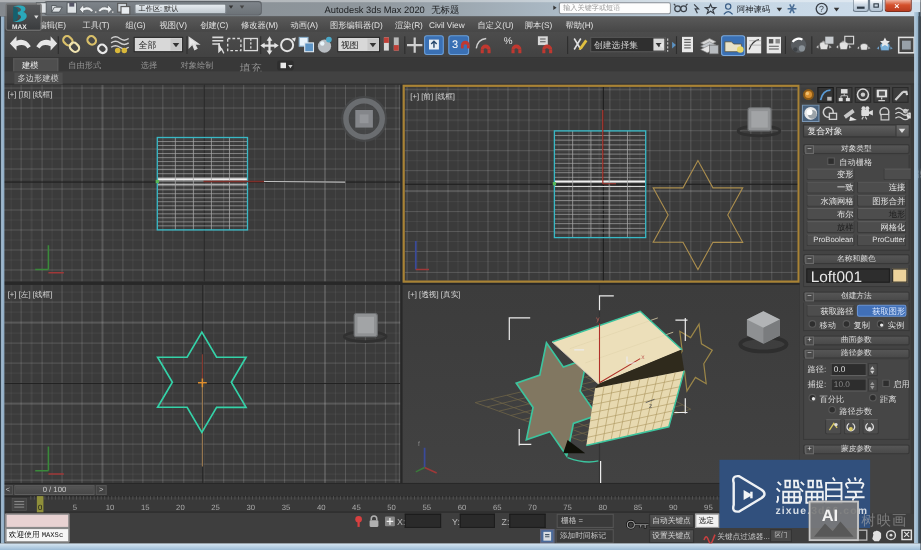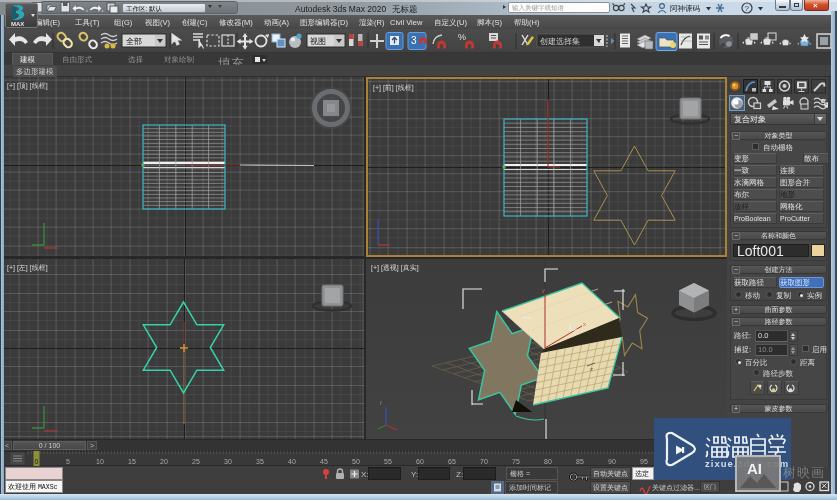--- a/index.html
+++ b/index.html
@@ -11,21 +11,21 @@
 background-image:
  repeating-linear-gradient(to right, rgba(255,255,255,0.10) 0 1px, transparent 1px 18.4px),
  repeating-linear-gradient(to bottom, rgba(255,255,255,0.10) 0 1px, transparent 1px 18.4px),
  repeating-linear-gradient(to right, rgba(255,255,255,0.05) 0 1px, transparent 1px 9.2px),
  repeating-linear-gradient(to bottom, rgba(255,255,255,0.05) 0 1px, transparent 1px 9.2px);
 }
 .axisv{position:absolute;width:1px;background:#1e1e1e;top:0;bottom:0}
 .axish{position:absolute;height:1px;background:#1e1e1e;left:0;right:0}
 .rollhead{position:absolute;left:730px;width:97px;height:9px;background:linear-gradient(#565656,#494949);border:1px solid #383838;border-radius:2px;color:#d8d8d8;font-size:7px;text-align:center;line-height:8px}
 .rollbtn{position:absolute;width:8px;height:8px;border:1px solid #6a6a6a;background:#4a4a4a;color:#ddd;font-size:7px;line-height:6px;text-align:center}
-.pbtn{position:absolute;height:11px;background:#4d4d4d;border:1px solid #3a3a3a;border-top-color:#5e5e5e;color:#e2e2e2;font-size:7.5px;text-align:left;line-height:10px;border-radius:2px;white-space:nowrap;overflow:hidden}
+.pbtn{position:absolute;height:11px;background:#4d4d4d;border:1px solid #3a3a3a;border-top-color:#5e5e5e;color:#e2e2e2;font-size:7.5px;text-align:right;line-height:10px;border-radius:2px;white-space:nowrap;overflow:hidden}
 .pfield{position:absolute;background:#2d2d2d;border:1px solid #555;border-bottom-color:#666;color:#e0e0e0;font-size:7.5px;line-height:10px;padding-left:2px;overflow:hidden;white-space:nowrap}
 .ptext{position:absolute;color:#dcdcdc;font-size:7.5px;white-space:nowrap}
 .radio{position:absolute;width:7px;height:7px;border-radius:50%;background:#2e2e2e;border:1px solid #5a5a5a}
 .radio.on:after{content:"";position:absolute;left:1.5px;top:1.5px;width:3px;height:3px;border-radius:50%;background:#e8e8e8}
 .sfield{position:absolute;background:#2a2a2a;border:1px solid #1d1d1d;border-top-color:#191919;color:#ddd;font-size:8px;line-height:11px;padding-left:3px;white-space:nowrap;overflow:hidden}
 .stext{position:absolute;color:#d5d5d5;font-size:8px;white-space:nowrap}
 .menu{color:#e2e2e2;font-size:7.5px;white-space:nowrap}
 </style></head>
 <body>
 <div id="root">
@@ -231,21 +231,21 @@
  <rect x="817" y="5" width="14" height="14" fill="none" stroke="#e0e0e0" stroke-width="1.4"></rect>
       <rect x="820" y="8" width="8" height="8" fill="#98a0a8"></rect>
 </svg>
 
 <div class="abs" style="left:0;top:53px;width:837px;height:12px;background:#383838"></div>
 <div class="abs" style="left:12px;top:53px;width:41px;height:12px;background:#4e4e4e;border:1px solid #5a5a5a;border-bottom:none"></div>
 <div class="abs" style="left:20px;top:55px;font-size:7.5px;color:#f0f0f0">建模</div>
 <div class="abs" style="left:62px;top:55px;font-size:7.5px;color:#929292">自由形式</div>
 <div class="abs" style="left:128px;top:55px;font-size:7.5px;color:#929292">选择</div>
 <div class="abs" style="left:164px;top:55px;font-size:7.5px;color:#929292">对象绘制</div>
-<div class="abs" style="left:218px;top:55px;font-size:13px;color:#929292">填充</div>
+<div class="abs" style="left:218px;top:55px;font-size:10px;color:#929292">填充</div>
 <div class="abs" style="left:252px;top:55px;width:15px;height:9px;background:#2e2e2e;border-radius:2px"></div>
     <div class="abs" style="left:255px;top:57px;width:5px;height:5px;background:#e8e8e8"></div>
     <div class="abs" style="left:262px;top:58.5px;width:0;height:0;border-left:2px solid transparent;border-right:2px solid transparent;border-top:3px solid #ccc"></div>
 <div class="abs" style="left:0;top:65px;width:837px;height:12px;background:#424242;border-bottom:1px solid #2e2e2e"></div>
 <div class="abs" style="left:13px;top:65.5px;width:44px;height:11px;background:#4e4e4e"></div>
 <div class="abs" style="left:16px;top:67px;font-size:7.5px;color:#d0d0d0">多边形建模</div>
 
 <div class="abs" style="left:0;top:77px;width:729px;height:363px;background:#282828"></div>
 
 <div class="vp" id="vpTL" style="left:2px;top:77px;width:362px;height:179px">

